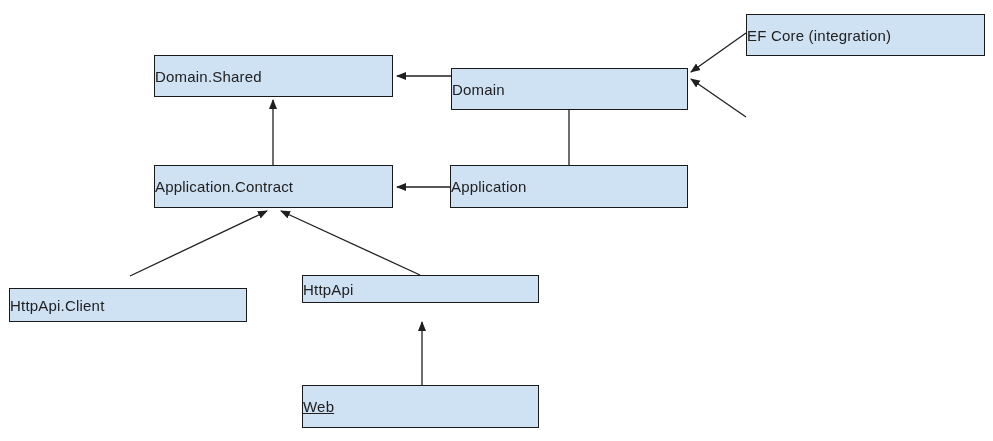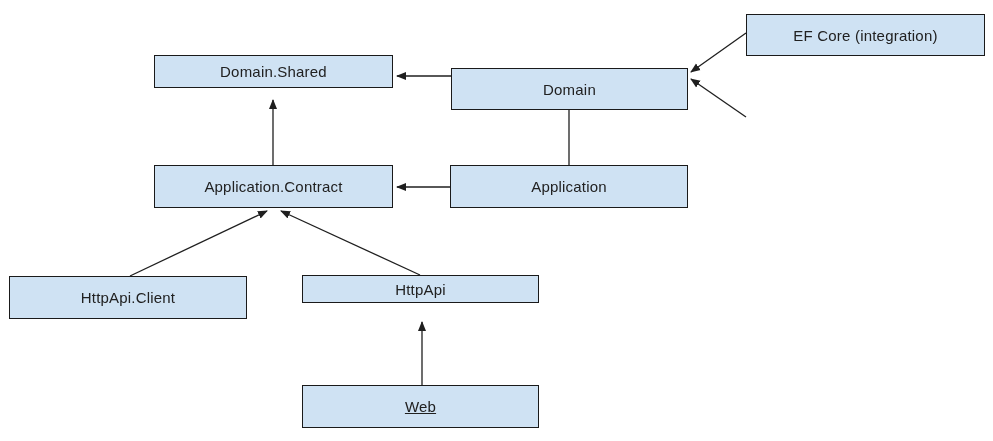--- a/index.html
+++ b/index.html
@@ -22,33 +22,33 @@
     width: 993px;
     height: 441px;
   }
   .node {
     position: absolute;
     background: #cfe2f3;
     border: 1px solid #1a1a1a;
     box-sizing: border-box;
     display: flex;
     align-items: center;
-    justify-content: center;
+    justify-content: flex-start;
     font-size: 15px;
     color: #212121;
     letter-spacing: 0.2px;
   }
   
-  .node-domain-shared        { left: 154px; top: 55px;  width: 239px; height: 33px; }
+  .node-domain-shared        { left: 154px; top: 55px;  width: 239px; height: 42px; }
   .node-domain               { left: 451px; top: 68px;  width: 237px; height: 42px; }
   .node-ef-core              { left: 746px; top: 14px;  width: 239px; height: 42px; }
   .node-mongodb              { left: 746px; top: 97px;  width: 239px; height: 41px; }
   .node-application-contract { left: 154px; top: 165px; width: 239px; height: 43px; }
   .node-application          { left: 450px; top: 165px; width: 238px; height: 43px; }
-  .node-httpapi-client       { left: 9px;   top: 276px; width: 238px; height: 43px; }
+  .node-httpapi-client       { left: 9px;   top: 288px; width: 238px; height: 34px; }
   .node-httpapi              { left: 302px; top: 275px; width: 237px; height: 28px; }
   .node-web                  { left: 302px; top: 385px; width: 237px; height: 43px; text-decoration: underline; }
   .edge {
     stroke: #1f1f1f;
     stroke-width: 1.3;
     fill: none;
   }
 </style>
 </head>
 <body>

